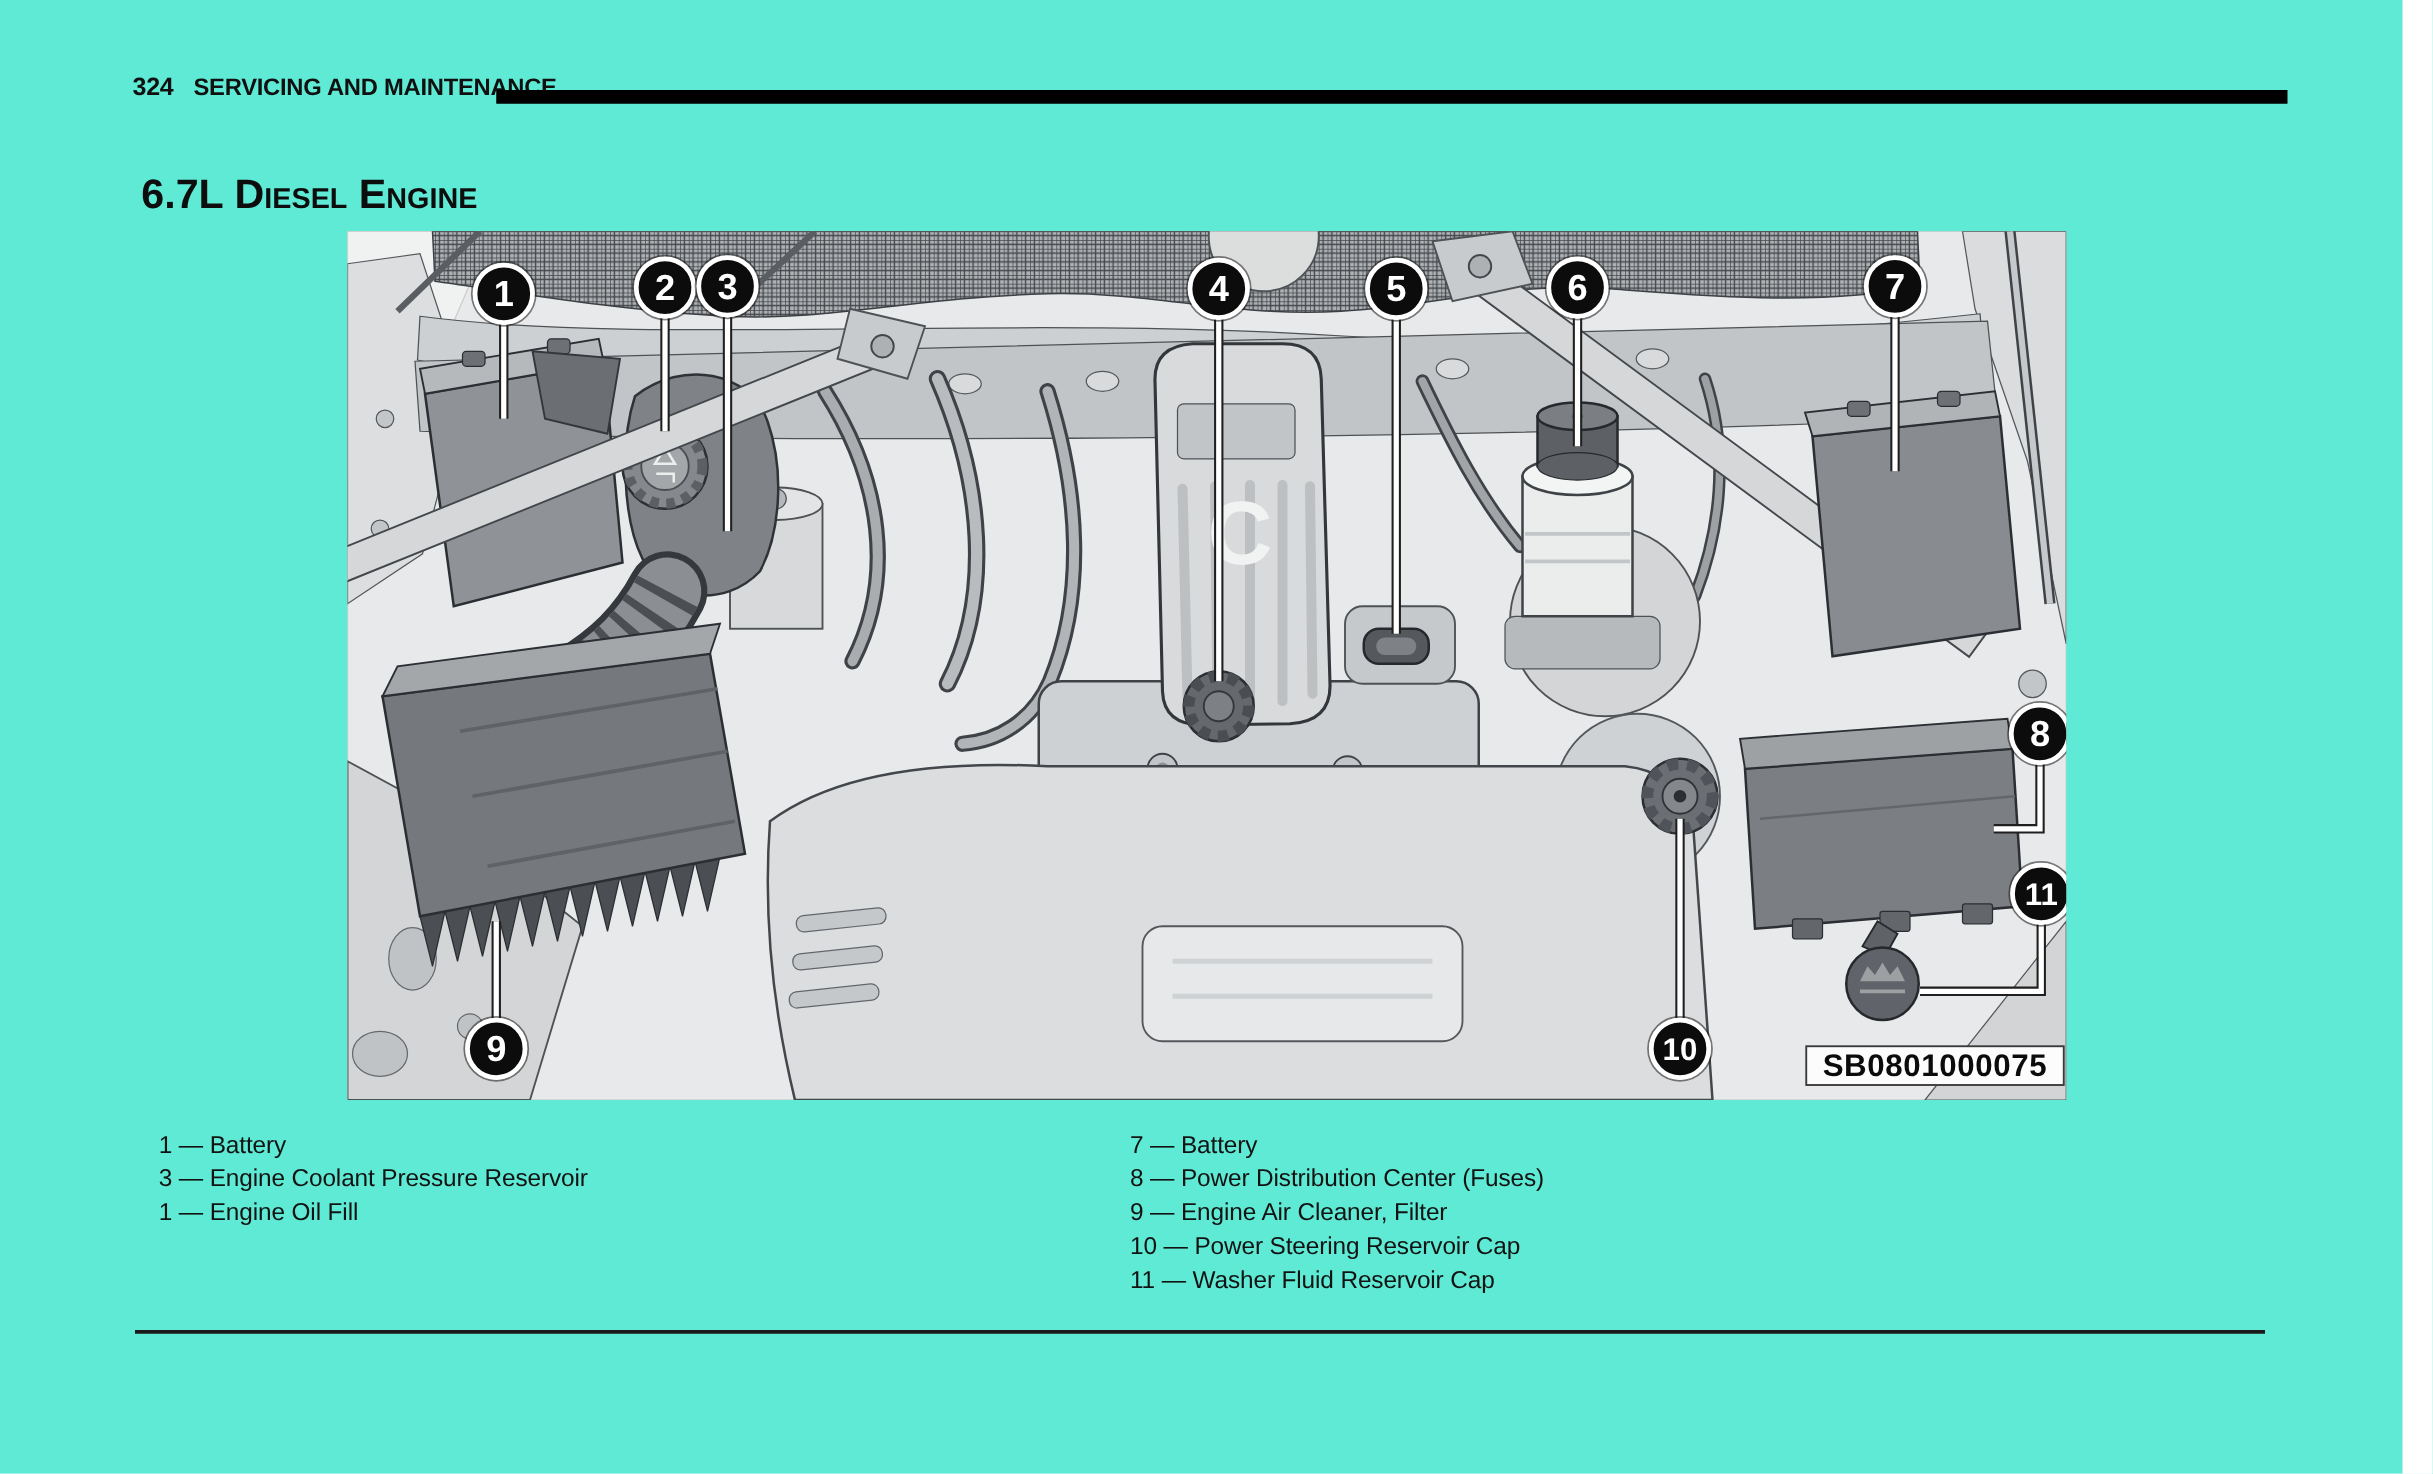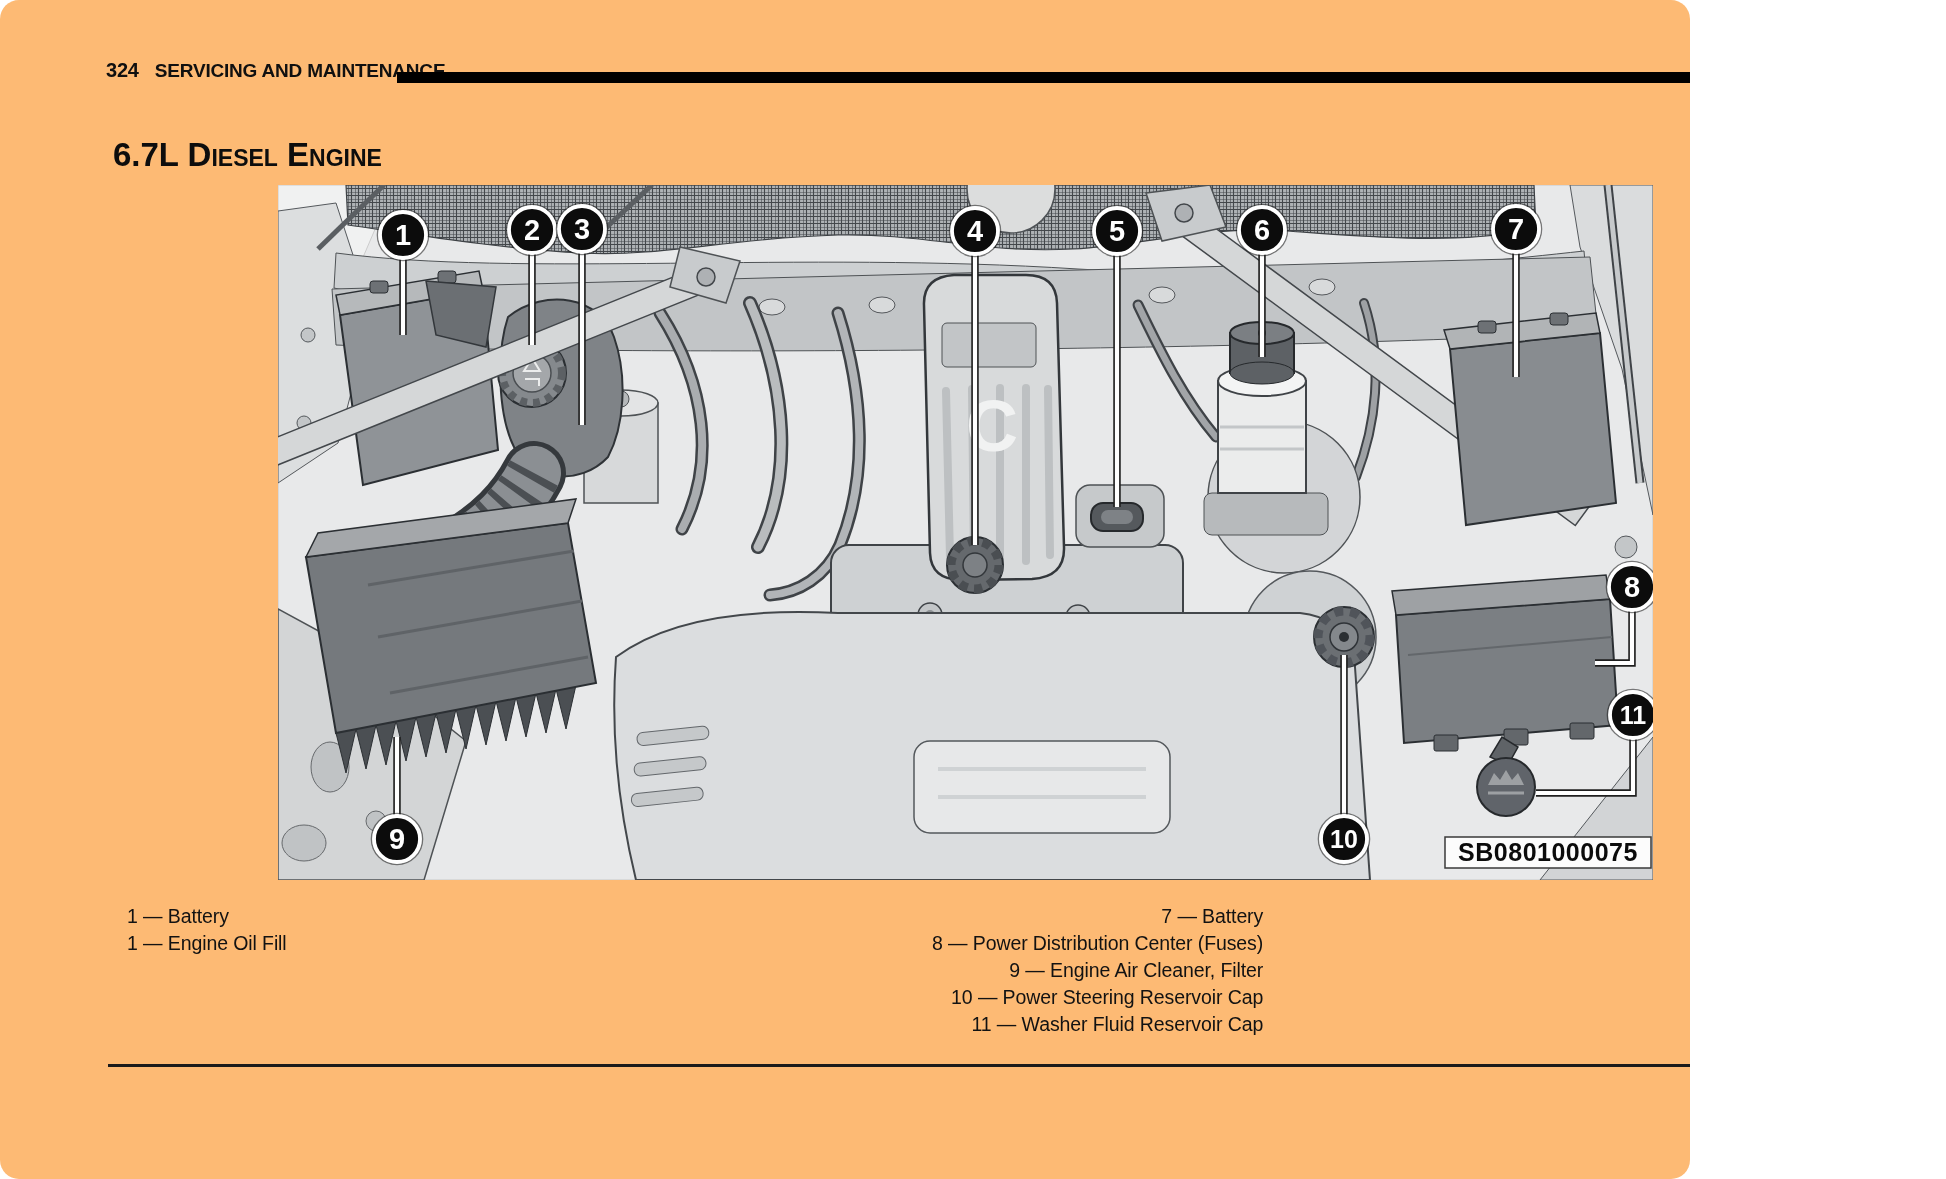--- a/index.html
+++ b/index.html
@@ -1,18 +1,18 @@
 <!DOCTYPE html>
 <html><head>
 <meta charset="utf-8">
 <style>
   html,body{margin:0;padding:0;background:#ffffff;}
   .page{
-    position:relative;width:1690px;height:1179px;background:#fdba74;overflow:hidden;
-    font-family:"Liberation Sans",sans-serif;color:#111;border-radius:19px;
+    position:relative;width:1922px;height:1179px;background:#5eead4;overflow:hidden;
+    font-family:"Liberation Sans",sans-serif;color:#111;
   }
   
   .page-header{position:absolute;left:106px;top:59px;white-space:nowrap;}
   .page-number{font-size:20px;font-weight:700;letter-spacing:-0.2px;color:#101010;}
   .page-section{font-size:19px;font-weight:700;letter-spacing:-0.2px;color:#101010;margin-left:16px;}
   .header-bar{position:absolute;left:397px;top:72px;width:1433px;height:11px;background:#000;}
   
   .doc-title{
     position:absolute;left:113px;top:138px;margin:0;
     font-size:33px;line-height:34px;font-weight:700;letter-spacing:0;
@@ -28,21 +28,21 @@
   .co-num{fill:#ffffff;font-family:"Liberation Sans",sans-serif;font-weight:700;
           font-size:29px;text-anchor:middle;}
   .co-num.wide{font-size:25px;}
   .fig-code{fill:#0b0b0b;font-family:"Liberation Sans",sans-serif;font-weight:700;
             font-size:25px;letter-spacing:.5px;text-anchor:middle;}
   .engine-logo{fill:#f1f2f2;font-family:"Liberation Sans",sans-serif;font-weight:700;
                font-size:72px;text-anchor:middle;}
   
   .legend{position:absolute;top:903px;font-size:19.5px;line-height:27px;color:#121212;letter-spacing:-0.1px;}
   .legend.col-left{left:115px;margin-left:12px;}
-  .legend.col-right{left:932px;text-align:right;}
+  .legend.col-right{left:904px;}
   .legend-row{white-space:nowrap;}
   .bottom-rule{position:absolute;left:108px;top:1064px;width:1704px;height:3px;background:#1b1b1b;}
 </style>
 </head>
 <body>
 
 <div class="page">
 
   <div class="page-header">
     <span class="page-number">324</span><span class="page-section">SERVICING AND MAINTENANCE</span>
@@ -316,20 +316,21 @@
       <g>
         <circle class="co-halo" cx="1355" cy="530" r="25.5"></circle>
           <circle class="co" cx="1355" cy="530" r="23"></circle>
         <text class="co-num wide" x="1355" y="539">11</text>
       </g>
     </svg>
   </div>
 
   <div class="legend col-left">
     <div class="legend-row"><span>1 — Battery</span></div>
+    <div class="legend-row"><span>3 — Engine Coolant Pressure Reservoir</span></div>
     <div class="legend-row"><span>1 — Engine Oil Fill</span></div>
   </div>
   <div class="legend col-right">
     <div class="legend-row"><span>7 — Battery</span></div>
     <div class="legend-row"><span>8 — Power Distribution Center (Fuses)</span></div>
     <div class="legend-row"><span>9 — Engine Air Cleaner, Filter</span></div>
     <div class="legend-row"><span>10 — Power Steering Reservoir Cap</span></div>
     <div class="legend-row"><span>11 — Washer Fluid Reservoir Cap</span></div>
   </div>
 

